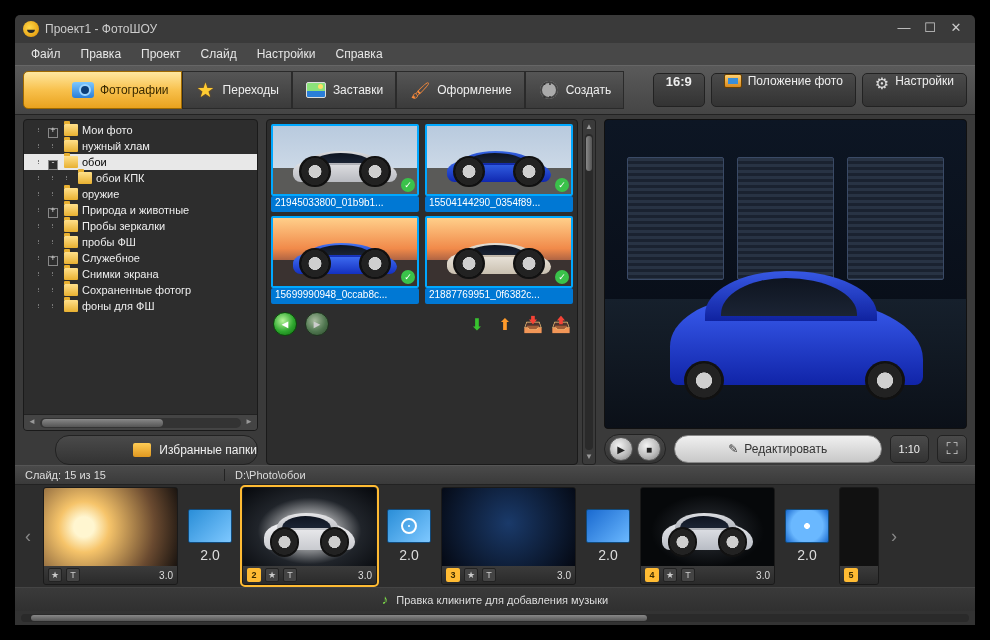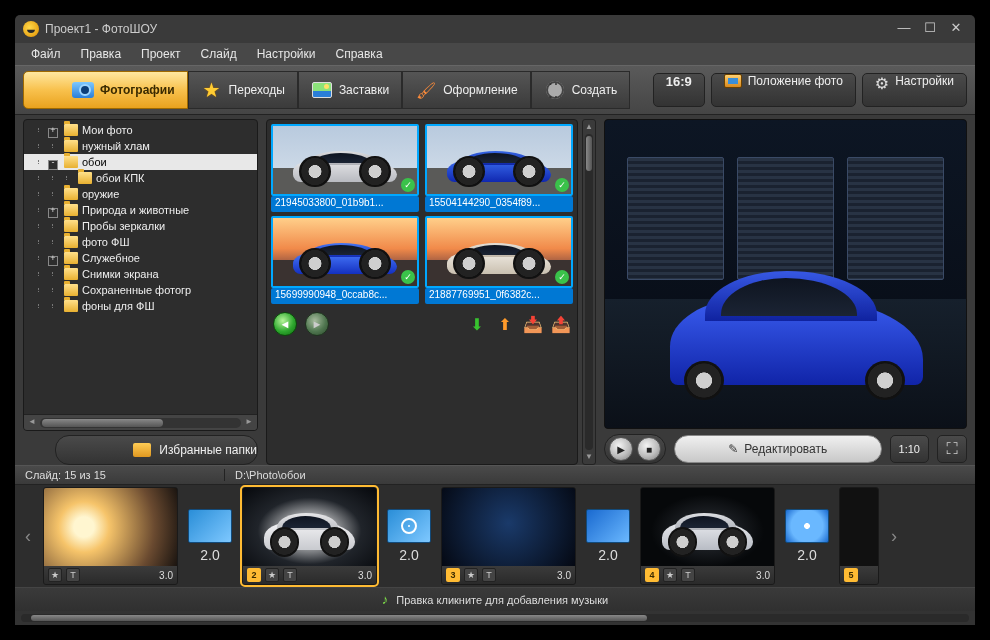--- a/index.html
+++ b/index.html
@@ -15,21 +15,21 @@
 .winbtn { width: 22px; height: 16px; color: #ccc; font-size: 13px; text-align: center; line-height: 14px; margin-left: 4px; cursor: pointer; }
 
 
 .menubar { height: 22px; background: #484848; display: flex; align-items: center; padding: 0 6px; font-size: 12px; color: #e6e6e6; }
 .menubar span { padding: 2px 10px; cursor: pointer; }
 
 
 .toolstrip { height: 50px; background: linear-gradient(#5a5a5a, #454545); border-top: 1px solid #666; border-bottom: 1px solid #222; display: flex; align-items: center; padding: 5px 8px; gap: 0; }
 .tab { height: 38px; display: flex; align-items: center; padding: 0 12px; gap: 6px; font-size: 12px; color: #eee; background: linear-gradient(#555, #3b3b3b); border: 1px solid #2a2a2a; cursor: pointer; }
 .tab:first-child { border-top-left-radius: 5px; border-bottom-left-radius: 5px; }
-.tab.active { background: linear-gradient(#ffe8a0, #f8c14d 50%, #e9a21e); color: #3a2a00; border-color: #a06a00; font-weight: bold; padding-left: 48px; }
+.tab.active { background: linear-gradient(#ffe8a0, #f8c14d 50%, #e9a21e); color: #3a2a00; border-color: #a06a00; font-weight: normal; padding-left: 48px; }
 .tab .ticon { width: 22px; height: 20px; display: flex; align-items: center; justify-content: center; }
 .toolstrip .gap { flex: 1; }
 .rbtn { height: 34px; display: flex; align-items: flex-start; padding: 0 12px; gap: 6px; font-size: 12px; color: #eee; background: linear-gradient(#4a4a4a, #333); border: 1px solid #222; border-radius: 5px; margin-left: 6px; cursor: pointer; }
 
 .icon-cam { width: 22px; height: 16px; background: linear-gradient(#7ec8ff, #2a7ed8); border-radius: 3px; position: relative; }
 .icon-cam::after { content: ""; position: absolute; width: 8px; height: 8px; border-radius: 50%; background: #0c3f7a; border: 2px solid #9ed6ff; top: 2px; left: 7px; }
 .icon-star { color: #ffcc33; font-size: 20px; text-shadow: 0 0 2px #a06000; }
 .icon-pic { width: 20px; height: 16px; background: linear-gradient(#8be27a 60%, #2a7ed8 60%); border: 1px solid #ddd; border-radius: 2px; position: relative; }
 .icon-pic::after { content: ""; position: absolute; width: 5px; height: 5px; border-radius: 50%; background: #ffe066; top: 1px; right: 2px; }
 .icon-brush { color: #ff8c3a; font-size: 16px; }
@@ -256,21 +256,21 @@
               <div class="tree-row">
                 <span class="tw vline"></span>
                 <span class="tw vline"></span>
                 <span class="fold"></span>
                 <span>Пробы зеркалки</span>
               </div>
               <div class="tree-row">
                 <span class="tw vline"></span>
                 <span class="tw vline"></span>
                 <span class="fold"></span>
-                <span>фото ФШ</span>
+                <span>пробы ФШ</span>
               </div>
               <div class="tree-row">
                 <span class="tw vline"></span>
                 <span class="tw box">
                   <span class="pm">+</span>
                 </span>
                 <span class="fold"></span>
                 <span>Служебное</span>
               </div>
               <div class="tree-row">

